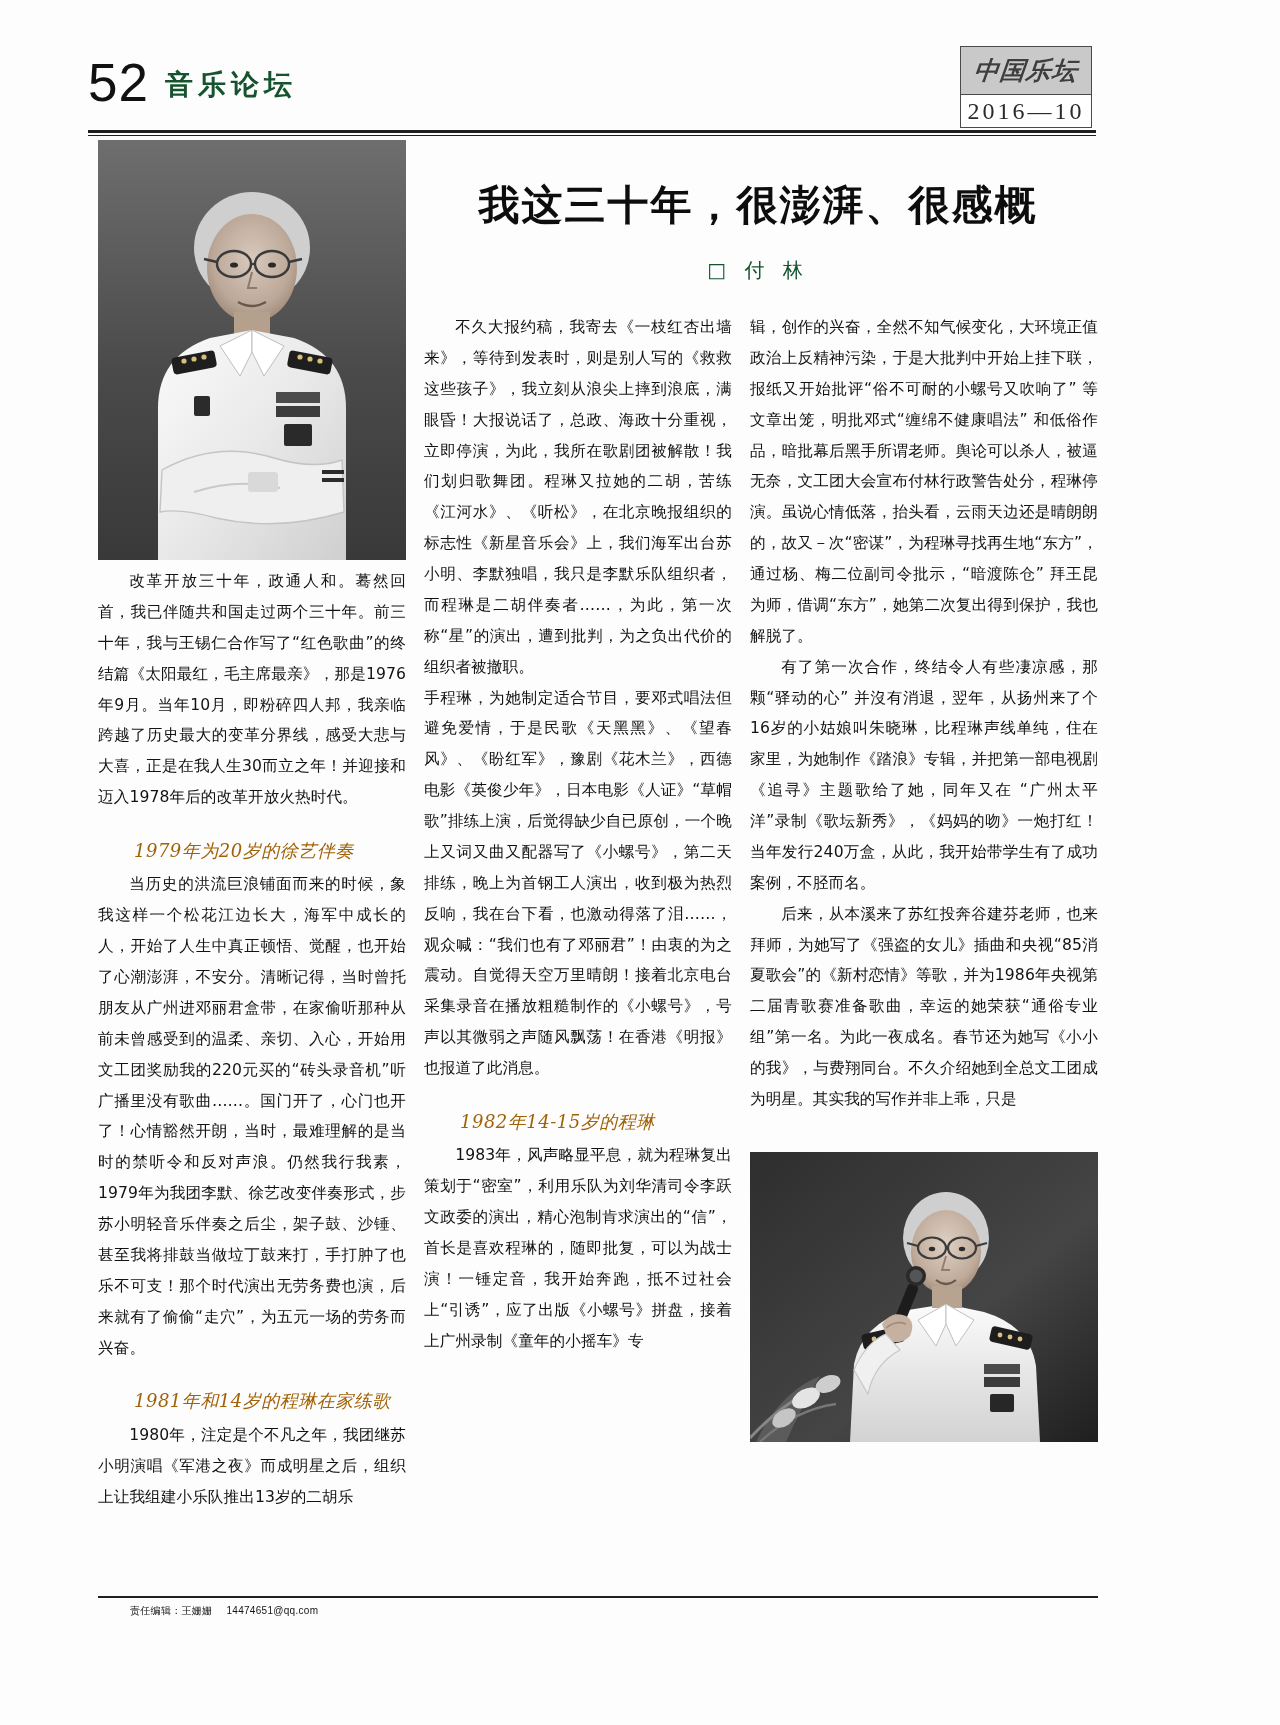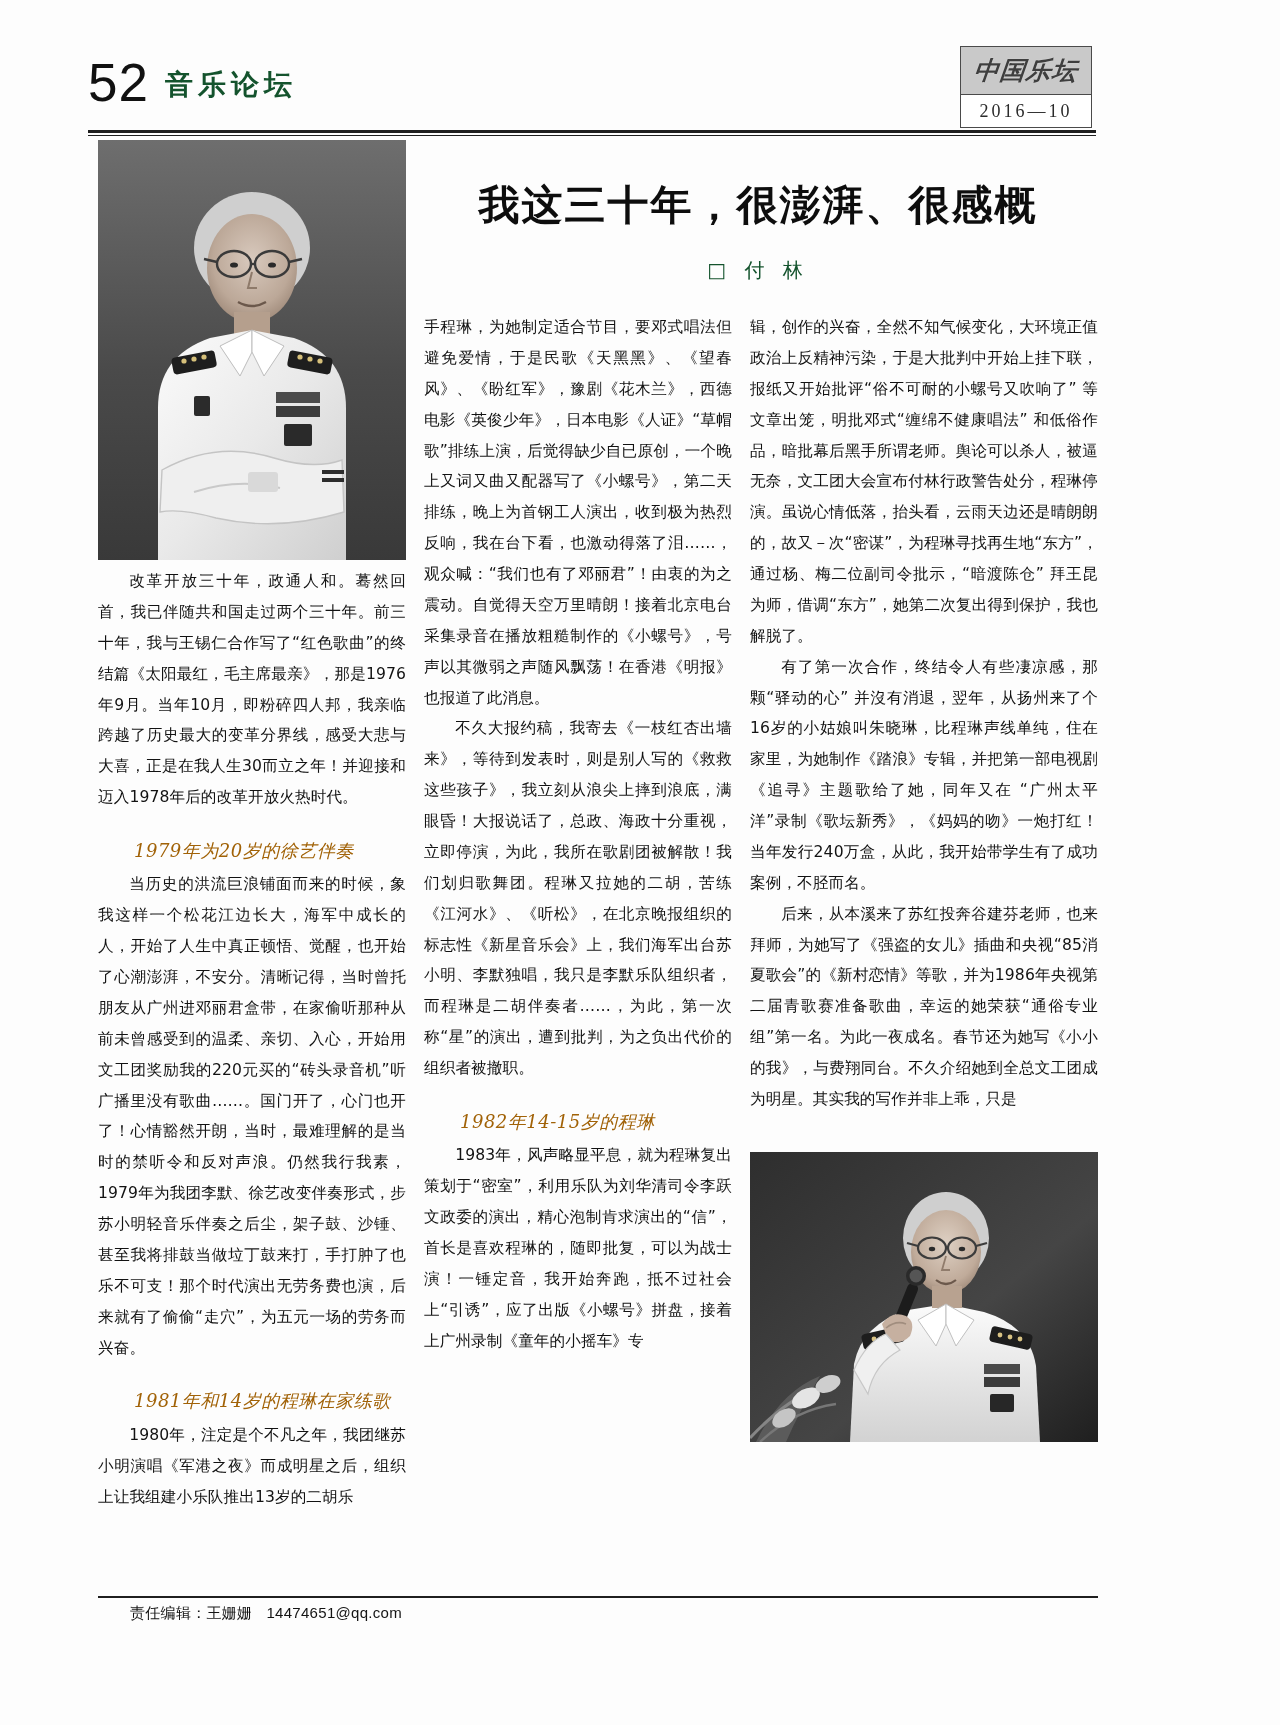--- a/index.html
+++ b/index.html
@@ -88,21 +88,21 @@
     transform: skewX(-6deg);
     text-shadow: 0 0 1px rgba(255,255,255,0.6);
   }
 
   .masthead-issue {
     height: 32px;
     display: flex;
     align-items: center;
     justify-content: center;
     font-family: "Liberation Serif", serif;
-    font-size: 18px;
+    font-size: 24px;
     letter-spacing: 3px;
     color: #2b2b2b;
     background: #fff;
   }
 
   .header-rule {
     position: absolute;
     left: 88px;
     top: 130px;
     width: 1008px;
@@ -206,21 +206,21 @@
     width: 1000px;
     height: 1.5px;
     background: #1f1f1f;
   }
 
   .footer {
     position: absolute;
     left: 130px;
     top: 1604px;
     font-family: "DejaVu Sans", sans-serif;
-    font-size: 15px;
+    font-size: 10px;
     color: #141414;
     letter-spacing: 0.3px;
   }
   .footer .email {
     font-family: "Liberation Sans", sans-serif;
     margin-left: 14px;
   }
 </style>
 </head>
 <body>
@@ -321,22 +321,22 @@
 
   <div class="col col-1">
     <p>改革开放三十年，政通人和。蓦然回首，我已伴随共和国走过两个三十年。前三十年，我与王锡仁合作写了“红色歌曲”的终结篇《太阳最红，毛主席最亲》，那是1976年9月。当年10月，即粉碎四人邦，我亲临跨越了历史最大的变革分界线，感受大悲与大喜，正是在我人生30而立之年！并迎接和迈入1978年后的改革开放火热时代。</p>
     <div class="subhead">1979年为20岁的徐艺伴奏</div>
     <p>当历史的洪流巨浪铺面而来的时候，象我这样一个松花江边长大，海军中成长的人，开始了人生中真正顿悟、觉醒，也开始了心潮澎湃，不安分。清晰记得，当时曾托朋友从广州进邓丽君盒带，在家偷听那种从前未曾感受到的温柔、亲切、入心，开始用文工团奖励我的220元买的“砖头录音机”听广播里没有歌曲……。国门开了，心门也开了！心情豁然开朗，当时，最难理解的是当时的禁听令和反对声浪。仍然我行我素，1979年为我团李默、徐艺改变伴奏形式，步苏小明轻音乐伴奏之后尘，架子鼓、沙锤、甚至我将排鼓当做垃丁鼓来打，手打肿了也乐不可支！那个时代演出无劳务费也演，后来就有了偷偷“走穴”，为五元一场的劳务而兴奋。</p>
     <div class="subhead">1981年和14岁的程琳在家练歌</div>
     <p>1980年，注定是个不凡之年，我团继苏小明演唱《军港之夜》而成明星之后，组织上让我组建小乐队推出13岁的二胡乐</p>
   </div>
 
   <div class="col col-2">
+    <p>不久大报约稿，我寄去《一枝红杏出墙来》，等待到发表时，则是别人写的《救救这些孩子》，我立刻从浪尖上摔到浪底，满眼昏！大报说话了，总政、海政十分重视，立即停演，为此，我所在歌剧团被解散！我们划归歌舞团。程琳又拉她的二胡，苦练《江河水》、《听松》，在北京晚报组织的标志性《新星音乐会》上，我们海军出台苏小明、李默独唱，我只是李默乐队组织者，而程琳是二胡伴奏者……，为此，第一次称“星”的演出，遭到批判，为之负出代价的组织者被撤职。</p>
     <p style="text-indent:0">手程琳，为她制定适合节目，要邓式唱法但避免爱情，于是民歌《天黑黑》、《望春风》、《盼红军》，豫剧《花木兰》，西德电影《英俊少年》，日本电影《人证》“草帽歌”排练上演，后觉得缺少自已原创，一个晚上又词又曲又配器写了《小螺号》，第二天排练，晚上为首钢工人演出，收到极为热烈反响，我在台下看，也激动得落了泪……，观众喊：“我们也有了邓丽君”！由衷的为之震动。自觉得天空万里晴朗！接着北京电台采集录音在播放粗糙制作的《小螺号》，号声以其微弱之声随风飘荡！在香港《明报》也报道了此消息。</p>
-    <p>不久大报约稿，我寄去《一枝红杏出墙来》，等待到发表时，则是别人写的《救救这些孩子》，我立刻从浪尖上摔到浪底，满眼昏！大报说话了，总政、海政十分重视，立即停演，为此，我所在歌剧团被解散！我们划归歌舞团。程琳又拉她的二胡，苦练《江河水》、《听松》，在北京晚报组织的标志性《新星音乐会》上，我们海军出台苏小明、李默独唱，我只是李默乐队组织者，而程琳是二胡伴奏者……，为此，第一次称“星”的演出，遭到批判，为之负出代价的组织者被撤职。</p>
     <div class="subhead">1982年14-15岁的程琳</div>
     <p>1983年，风声略显平息，就为程琳复出策划于“密室”，利用乐队为刘华清司令李跃文政委的演出，精心泡制肯求演出的“信”，首长是喜欢程琳的，随即批复，可以为战士演！一锤定音，我开始奔跑，抵不过社会上“引诱”，应了出版《小螺号》拼盘，接着上广州录制《童年的小摇车》专</p>
   </div>
 
   <div class="col col-3">
     <p style="text-indent:0">辑，创作的兴奋，全然不知气候变化，大环境正值政治上反精神污染，于是大批判中开始上挂下联，报纸又开始批评“俗不可耐的小螺号又吹响了” 等文章出笼，明批邓式“缠绵不健康唱法” 和低俗作品，暗批幕后黑手所谓老师。舆论可以杀人，被逼无奈，文工团大会宣布付林行政警告处分，程琳停演。虽说心情低落，抬头看，云雨天边还是晴朗朗的，故又－次“密谋”，为程琳寻找再生地“东方”，通过杨、梅二位副司令批示，“暗渡陈仓” 拜王昆为师，借调“东方”，她第二次复出得到保护，我也解脱了。</p>
     <p>有了第一次合作，终结令人有些凄凉感，那颗“驿动的心” 并沒有消退，翌年，从扬州来了个16岁的小姑娘叫朱晓琳，比程琳声线单纯，住在家里，为她制作《踏浪》专辑，并把第一部电视剧《追寻》主题歌给了她，同年又在 “广州太平洋”录制《歌坛新秀》，《妈妈的吻》一炮打红！当年发行240万盒，从此，我开始带学生有了成功案例，不胫而名。</p>
     <p>后来，从本溪来了苏红投奔谷建芬老师，也来拜师，为她写了《强盗的女儿》插曲和央视“85消夏歌会”的《新村恋情》等歌，并为1986年央视第二届青歌赛准备歌曲，幸运的她荣获“通俗专业组”第一名。为此一夜成名。春节还为她写《小小的我》，与费翔同台。不久介绍她到全总文工团成为明星。其实我的写作并非上乖，只是</p>
   </div>
 

